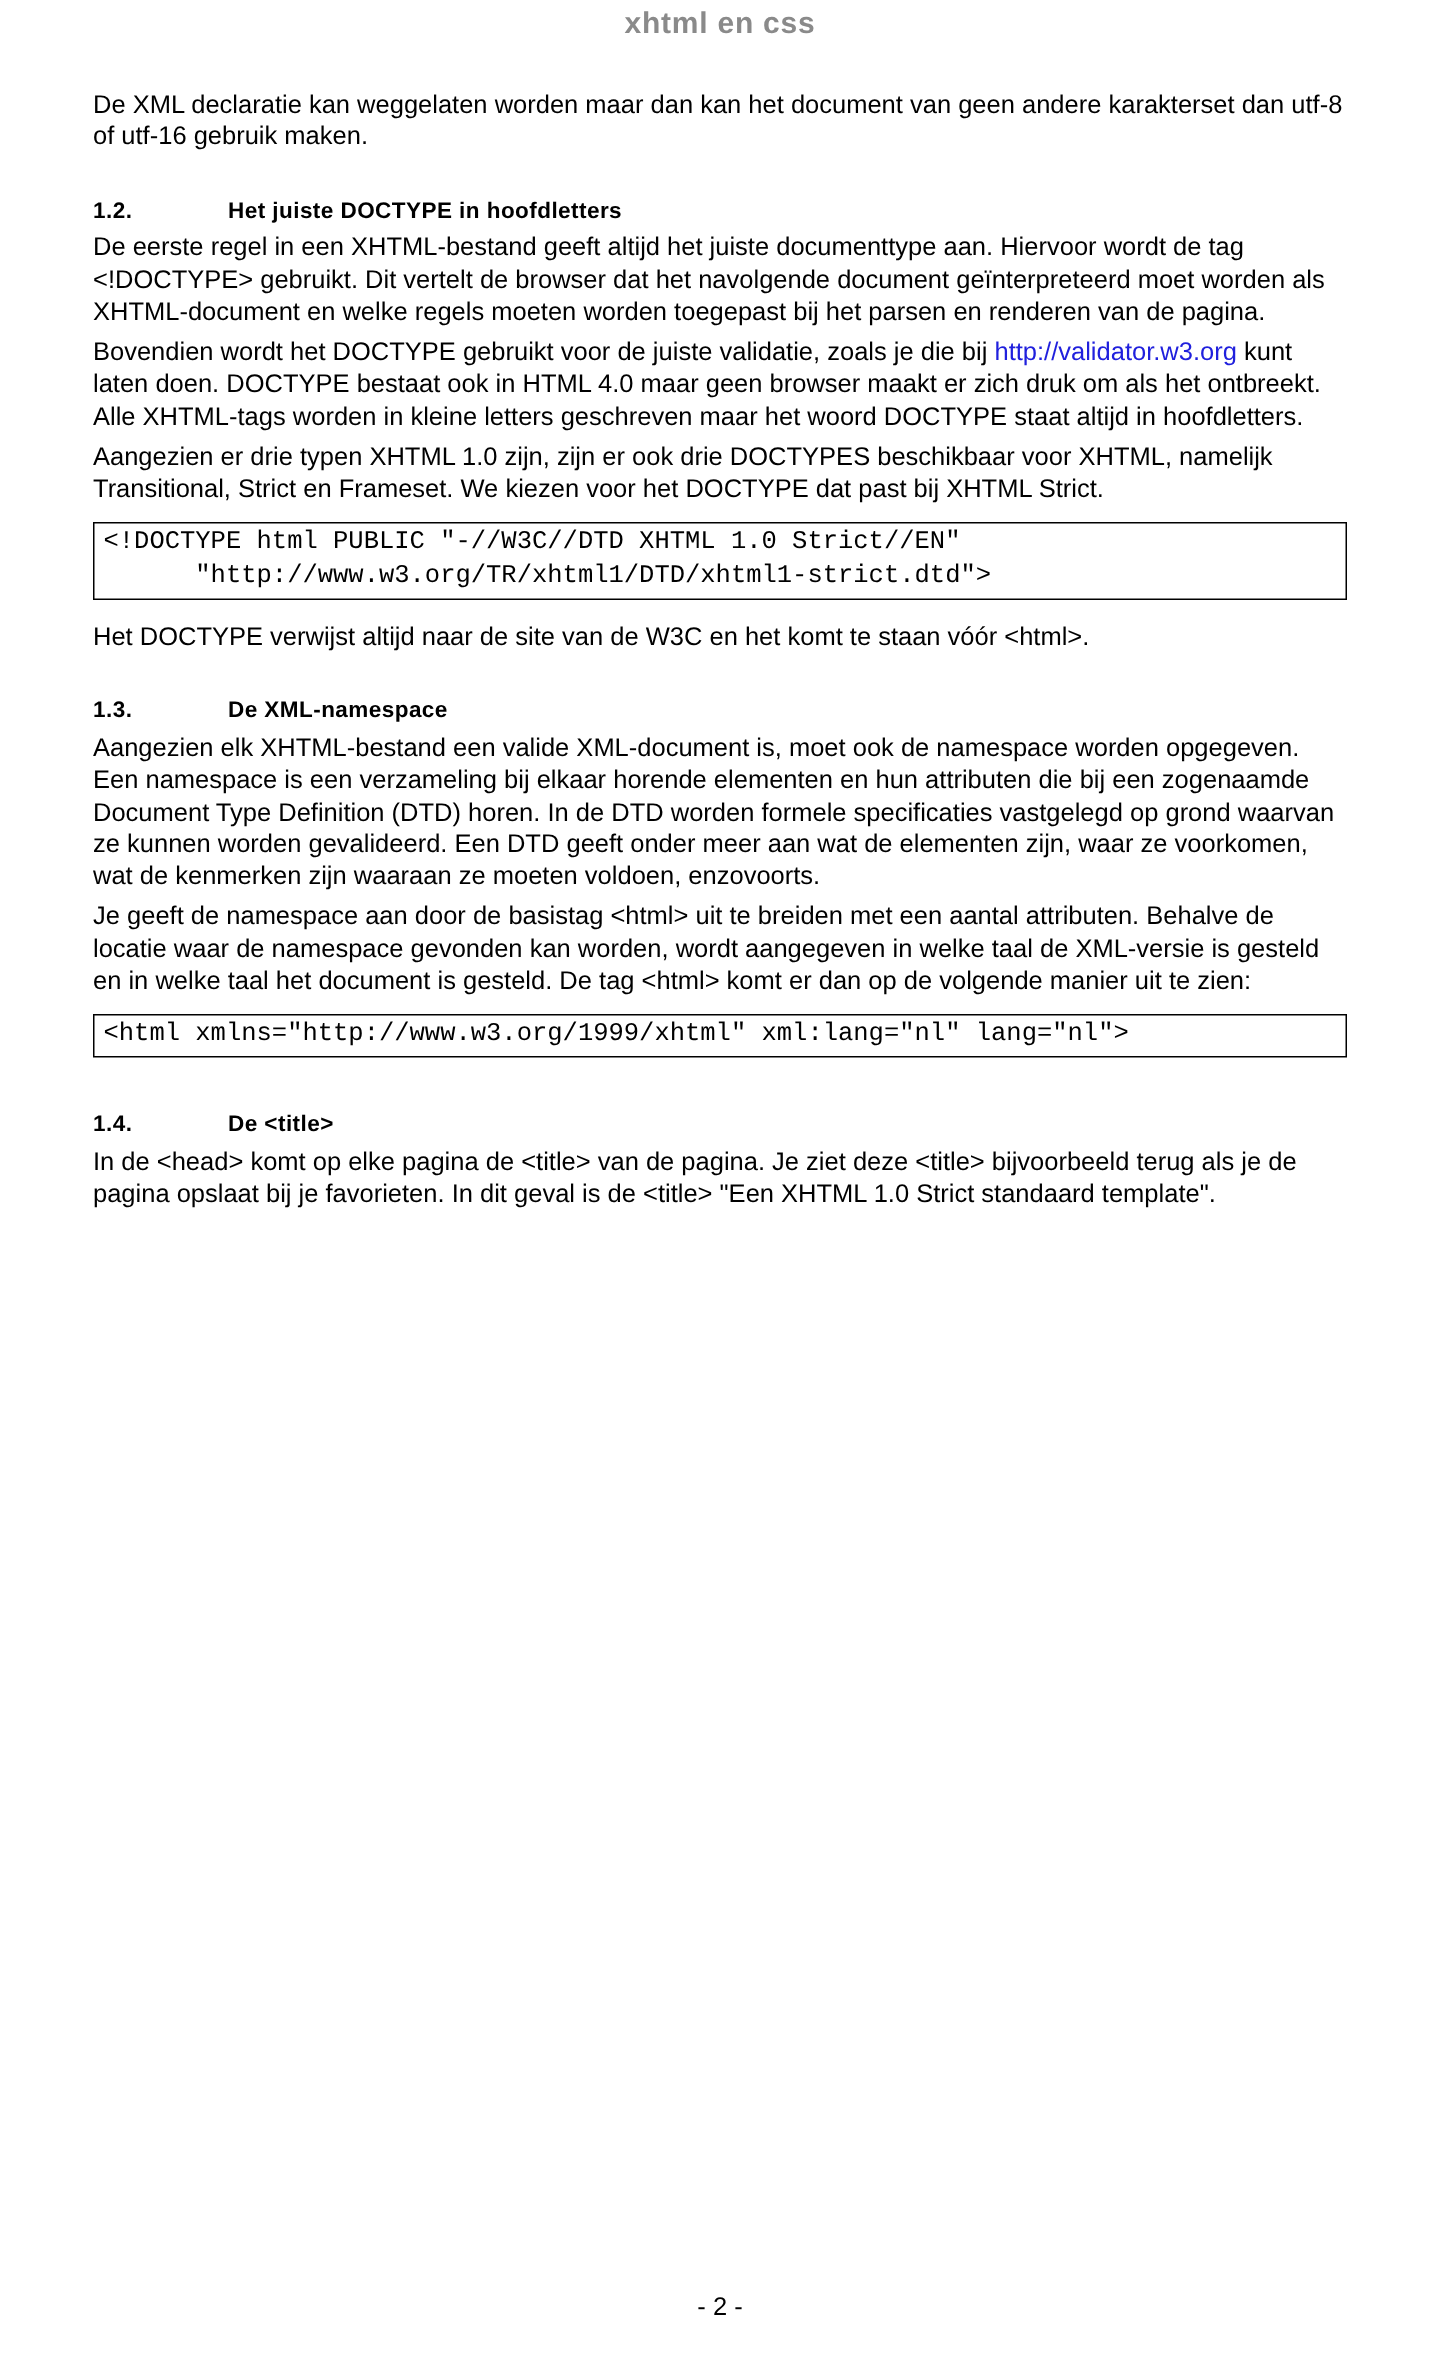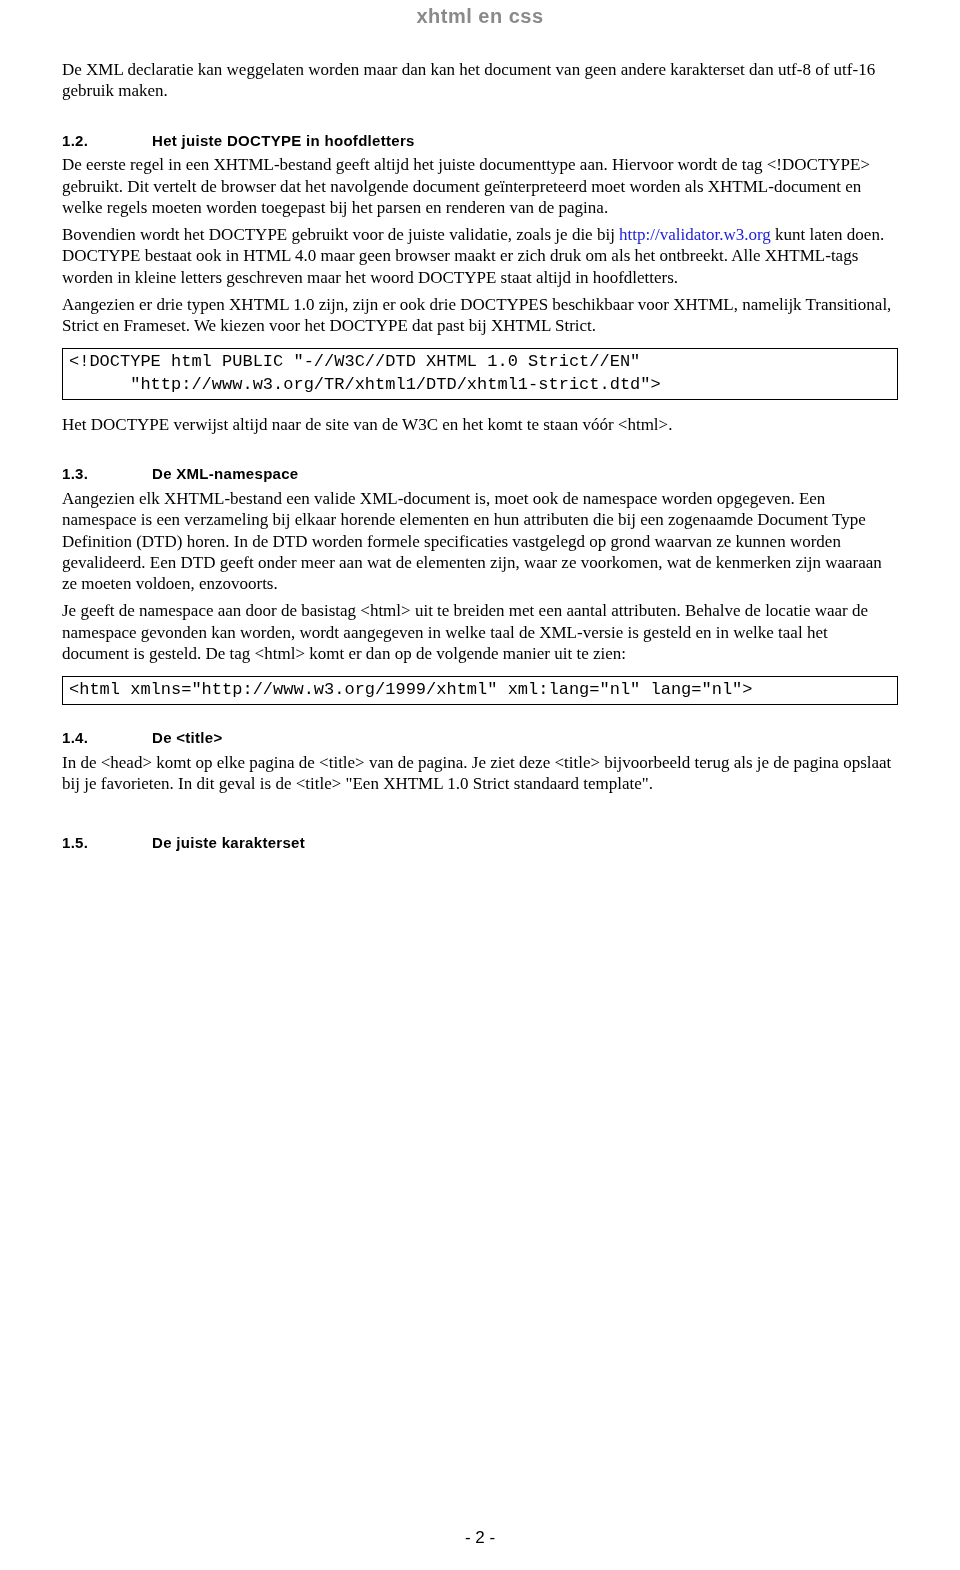--- a/index.html
+++ b/index.html
@@ -21,21 +21,20 @@
   .header-title {
     text-align: center;
     font-weight: bold;
     color: #8a8a8a;
     font-size: 20px;
     margin-bottom: 30px;
     letter-spacing: 0.5px;
   }
   .para {
     margin: 0 0 6px 0;
-    font-family: Liberation Serif, serif;
   }
   h2.section {
     font-size: 15px;
     font-weight: bold;
     margin: 30px 0 4px 0;
     letter-spacing: 0.3px;
   }
   h2.section .num {
     display: inline-block;
     width: 90px;
@@ -85,23 +84,20 @@
   <p class="para">Het DOCTYPE verwijst altijd naar de site van de W3C en het komt te staan vóór &lt;html&gt;.</p>
 
   <h2 class="section">
     <span class="num">1.3.</span><span>De XML-namespace</span>
   </h2>
   <p class="para">Aangezien elk XHTML-bestand een valide XML-document is, moet ook de namespace worden opgegeven. Een namespace is een verzameling bij elkaar horende elementen en hun attributen die bij een zogenaamde Document Type Definition (DTD) horen. In de DTD worden formele specificaties vastgelegd op grond waarvan ze kunnen worden gevalideerd. Een DTD geeft onder meer aan wat de elementen zijn, waar ze voorkomen, wat de kenmerken zijn waaraan ze moeten voldoen, enzovoorts.</p>
   <p class="para">Je geeft de namespace aan door de basistag &lt;html&gt; uit te breiden met een aantal attributen. Behalve de locatie waar de namespace gevonden kan worden, wordt aangegeven in welke taal de XML-versie is gesteld en in welke taal het document is gesteld. De tag &lt;html&gt; komt er dan op de volgende manier uit te zien:</p>
 
   <div class="code-box">&lt;html xmlns="http://www.w3.org/1999/xhtml" xml:lang="nl" lang="nl"&gt;</div>
 
-  <h2 class="section" style="margin-top:24px">
+  <h2 class="section" style="margin-top:36px">
     <span class="num">1.4.</span><span>De &lt;title&gt;</span>
   </h2>
   <p class="para">In de &lt;head&gt; komt op elke pagina de &lt;title&gt; van de pagina. Je ziet deze &lt;title&gt; bijvoorbeeld terug als je de pagina opslaat bij je favorieten. In dit geval is de &lt;title&gt; "Een XHTML 1.0 Strict standaard template".</p>
 
-  <h2 class="section" style="margin-top:40px">
-    <span class="num">1.5.</span><span>De juiste karakterset</span>
-  </h2>
 
   <div class="footer-num">- 2 -</div>
 </div>
 
 </body></html>

